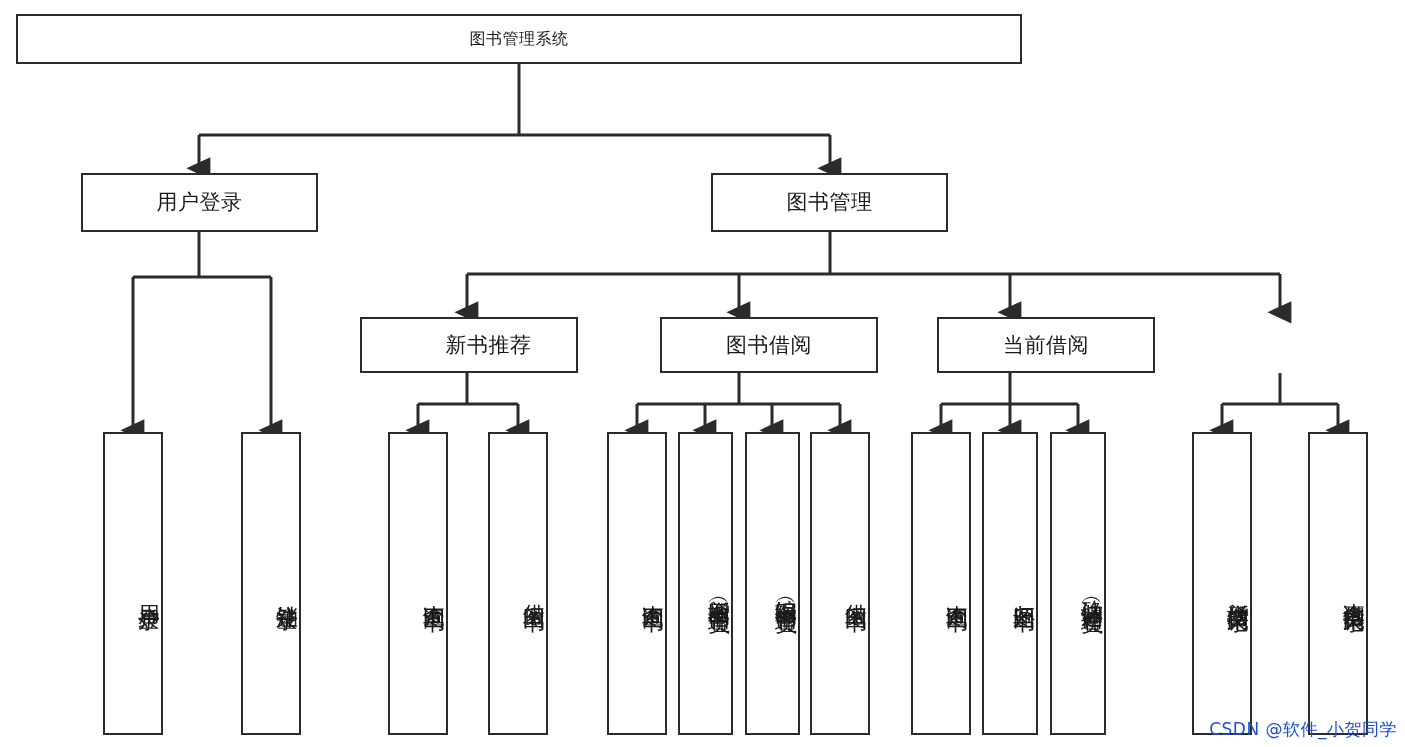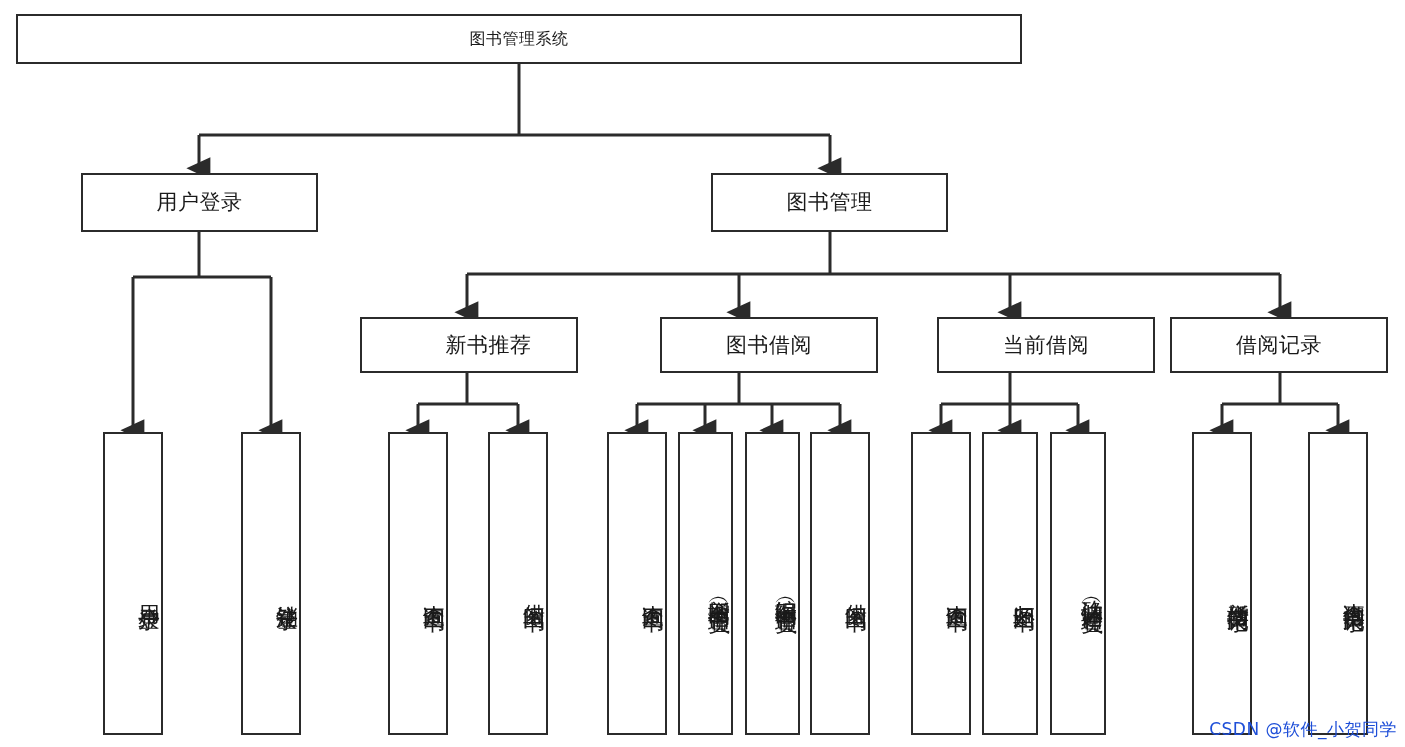--- a/index.html
+++ b/index.html
@@ -138,23 +138,20 @@
 
   <div class="node" style="left:360px; top:317px; width:218px; height:56px;padding-left:39px;">
     <span class="node-label">新书推荐</span>
   </div>
   <div class="node" style="left:660px; top:317px; width:218px; height:56px;">
     <span class="node-label">图书借阅</span>
   </div>
   <div class="node" style="left:901px; top:317px; width:218px; height:56px;margin-left:36px;">
     <span class="node-label">当前借阅</span>
   </div>
-  <div class="node" style="left:1170px; top:317px; width:218px; height:56px;">
-    <span class="node-label">借阅记录</span>
-  </div>
 
   <div class="node leaf-node" style="left:103px; top:432px; width:60px; height:303px;">
     <span class="node-label">用户登录</span>
   </div>
   <div class="node leaf-node" style="left:241px; top:432px; width:60px; height:303px;">
     <span class="node-label">注销登录</span>
   </div>
 
   <div class="node leaf-node" style="left:388px; top:432px; width:60px; height:303px;">
     <span class="node-label">查询图书</span>

